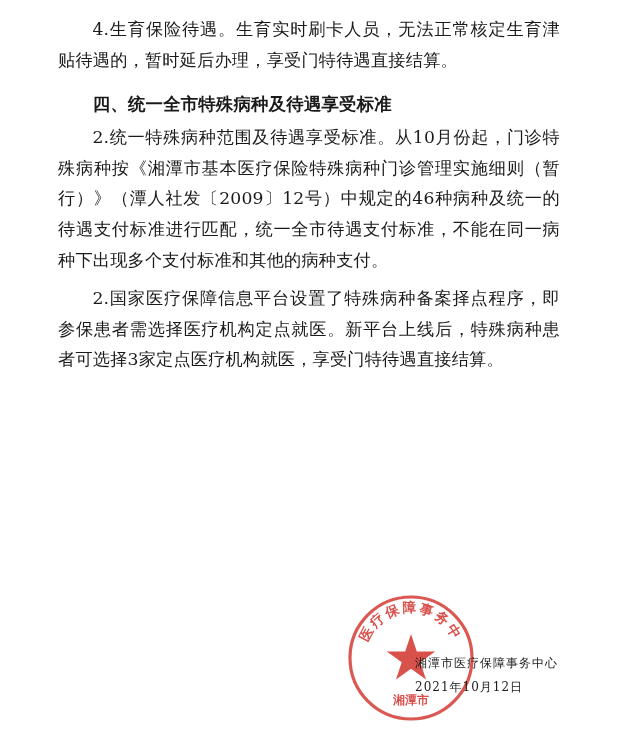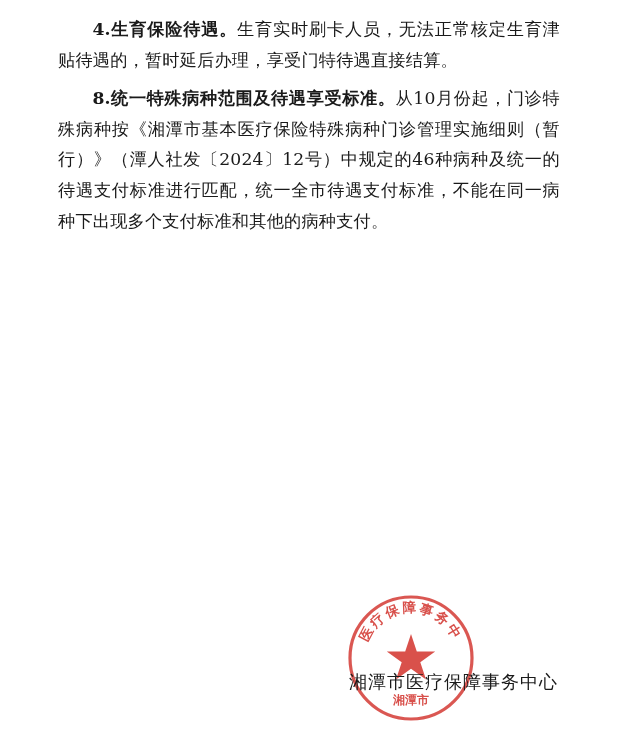--- a/index.html
+++ b/index.html
@@ -27,36 +27,36 @@
     line-height: 1.78;
     text-align: justify;
     text-justify: inter-ideograph;
     margin: 0 0 2px 0;
     letter-spacing: 0.2px;
   }
   .indent {
     text-indent: 2em;
   }
   .bold {
-    font-weight: bold;
+    font-weight: normal;
   }
   .heading {
     font-size: 17.4px;
     line-height: 1.78;
     font-weight: bold;
     margin: 6px 0 2px 0;
     text-indent: 2em;
     letter-spacing: 0.2px;
   }
   .sig-block {
     position: absolute;
     right: 62px;
     bottom: 44px;
     text-align: left;
-    font-size: 18px;
+    font-size: 12px;
     line-height: 1.95;
     letter-spacing: 1px;
     margin-left: 41px;
   }
   .sig-line {
     white-space: nowrap;
   }
   .seal {
     position: absolute;
     left: 345px;
@@ -75,27 +75,31 @@
 
 <div class="page">
 
   <p class="para indent">
     <span class="bold">4.生育保险待遇。</span><span>生育实时刷卡人员，无法正常核定生育津贴待遇的，暂时延后办理，享受门特待遇直接结算。</span>
   </p>
 
 
   <div class="spacer-sm"></div>
 
+  <p class="heading">四、统一全市特殊病种及待遇享受标准</p>
 
   <p class="para indent">
-    <span class="bold">8.统一特殊病种范围及待遇享受标准。</span><span>从10月份起，门诊特殊病种按《湘潭市基本医疗保险特殊病种门诊管理实施细则（暂行）》（潭人社发〔2024〕12号）中规定的46种病种及统一的待遇支付标准进行匹配，统一全市待遇支付标准，不能在同一病种下出现多个支付标准和其他的病种支付。</span>
+    <span class="bold">2.统一特殊病种范围及待遇享受标准。</span><span>从10月份起，门诊特殊病种按《湘潭市基本医疗保险特殊病种门诊管理实施细则（暂行）》（潭人社发〔2009〕12号）中规定的46种病种及统一的待遇支付标准进行匹配，统一全市待遇支付标准，不能在同一病种下出现多个支付标准和其他的病种支付。</span>
   </p>
 
   <div class="spacer-sm"></div>
 
+  <p class="para indent">
+    <span class="bold">2.国家医疗保障信息平台设置了特殊病种备案择点程序，即参保患者需选择医疗机构定点就医。</span><span>新平台上线后，特殊病种患者可选择3家定点医疗机构就医，享受门特待遇直接结算。</span>
+  </p>
 
   <div class="spacer-sm"></div>
 
 
   <div class="seal">
     <svg width="132" height="132" viewBox="0 0 132 132" xmlns="http://www.w3.org/2000/svg">
       <g fill="none" stroke="#d2322c" stroke-width="3.2" opacity="0.82">
         <circle cx="66" cy="66" r="61"></circle>
       </g>
       <g fill="#d2322c" opacity="0.85">
@@ -111,15 +115,16 @@
         <text transform="rotate(58 66 66)" x="66" y="20" text-anchor="middle">中</text>
       </g>
       <g fill="#d2322c" opacity="0.85" font-family="DejaVu Serif, serif" font-size="12" font-weight="bold">
         <text x="66" y="112" text-anchor="middle">湘潭市</text>
       </g>
     </svg>
   </div>
 
   <div class="sig-block">
     <div class="sig-line">湘潭市医疗保障事务中心</div>
+    <div class="sig-line">2021年10月12日</div>
   </div>
 
 </div>
 
 </body></html>

